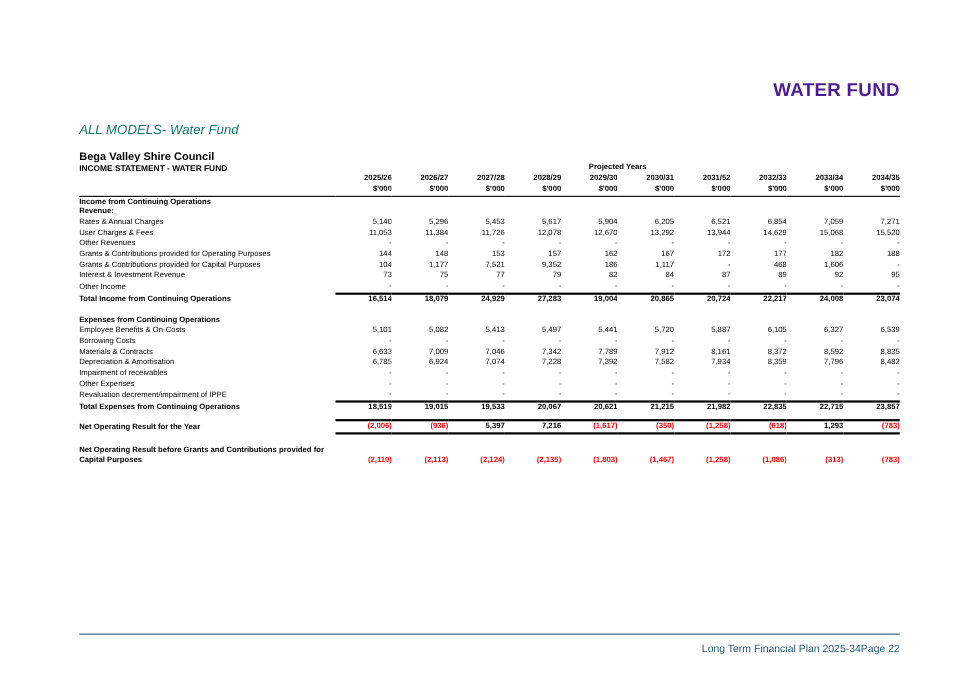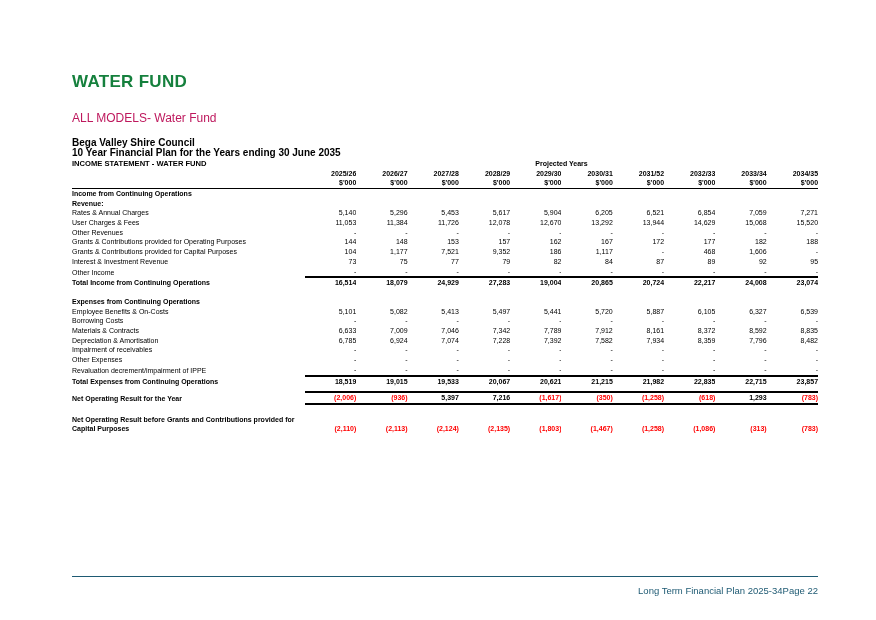--- a/index.html
+++ b/index.html
@@ -38,27 +38,26 @@
   .footer { position: absolute; left: 72px; top: 585px; width: 746px;
             display: flex; justify-content: flex-end;
             font-size: 9.5px; color: #1e5a73; }
 </style>
 </head>
 <body>
 
 <div class="page">
   <div class="content">
 
-    <div class="title" style="color:#15803d;">WATER FUND</div>
-
-    <div class="subtitle" style="color:#be185d;">ALL MODELS- Water Fund</div>
+    <div class="title" style="color:#4c1d95;text-align:right;">WATER FUND</div>
+
+    <div class="subtitle" style="color:#0f766e;font-style:italic;">ALL MODELS- Water Fund</div>
 
     <div class="orgblock">
       <div>Bega Valley Shire Council</div>
-      <div>10 Year Financial Plan for the Years ending 30 June 2035</div>
     </div>
 
     <table>
       <colgroup>
         <col style="width:233px">
         <col style="width:51.3px">
           <col style="width:51.3px">
           <col style="width:51.3px">
         <col style="width:51.3px">
           <col style="width:51.3px">

